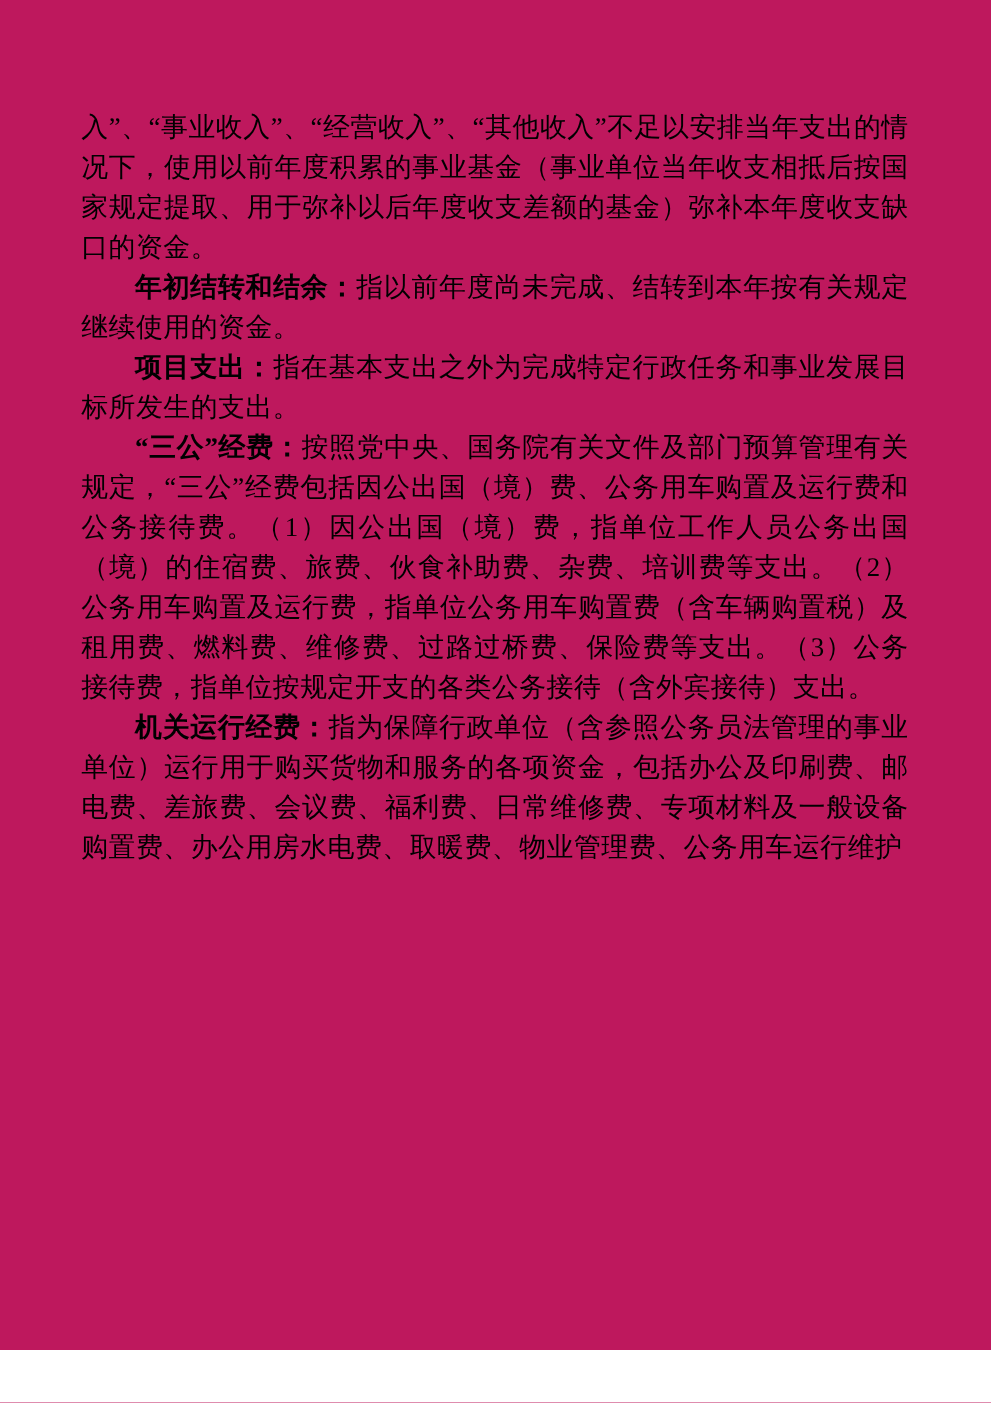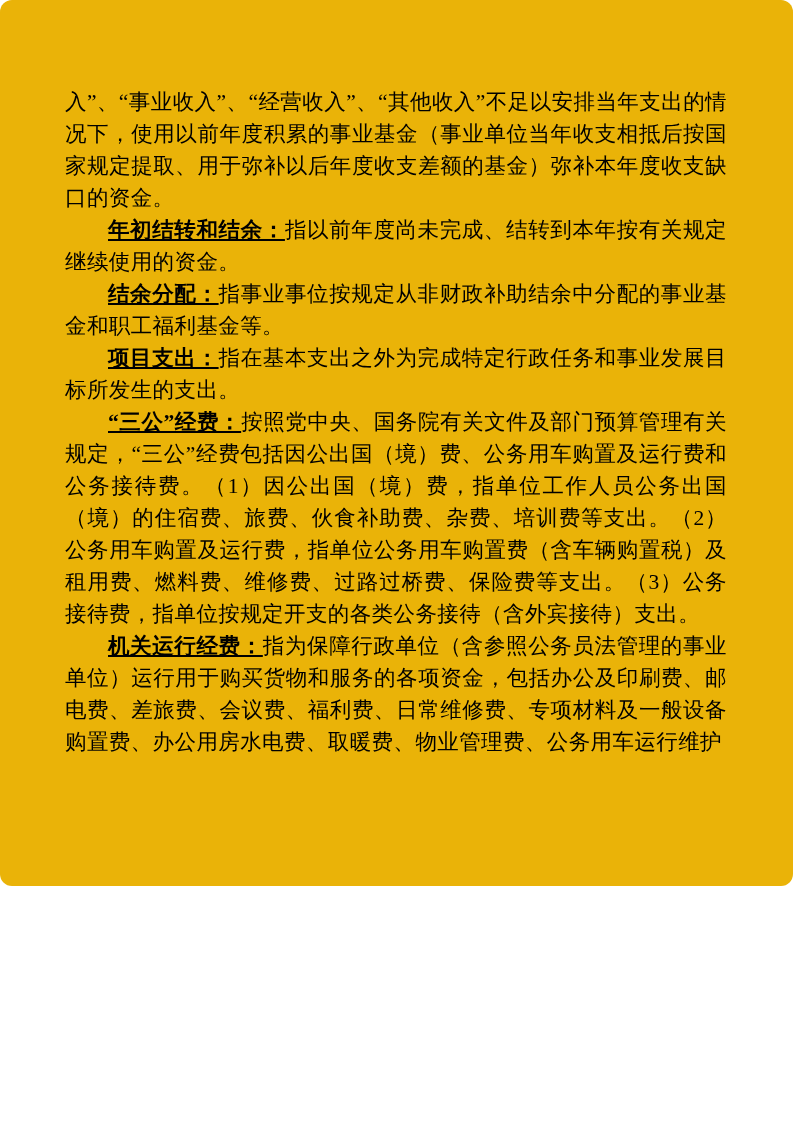--- a/index.html
+++ b/index.html
@@ -9,24 +9,23 @@
   body {
     width: 793px;
     height: 1122px;
     background: #ffffff;
     font-family: "Liberation Serif", "DejaVu Serif", serif;
     color: #000000;
   }
   .page {
     position: relative;
     width: 793px;
-    height: 886px;
-    background: #eab308;
+    height: 1080px;
+    background: #be185d;
     overflow: hidden;
-    border-radius: 12px;
   }
   .text-block {
     position: absolute;
     left: 65px;
     top: 86px;
     width: 662px;
     font-size: 21.5px;
     line-height: 32px;
     text-align: justify;
     text-justify: inter-character;
@@ -35,34 +34,32 @@
   .para {
     margin: 0;
     padding: 0;
     text-indent: 2em;
   }
   .para.no-indent {
     text-indent: 0;
   }
   .lead {
     font-weight: bold;
-    text-decoration: underline;
   }
 </style>
 </head>
 <body>
 
 <div class="page">
   <div class="text-block">
 
     <p class="para no-indent"><span class="lead"></span><span>入”、“事业收入”、“经营收入”、“其他收入”不足以安排当年支出的情况下，使用以前年度积累的事业基金（事业单位当年收支相抵后按国家规定提取、用于弥补以后年度收支差额的基金）弥补本年度收支缺口的资金。</span></p>
 
     <p class="para"><span class="lead">年初结转和结余：</span><span>指以前年度尚未完成、结转到本年按有关规定继续使用的资金。</span></p>
 
-    <p class="para"><span class="lead">结余分配：</span><span>指事业事位按规定从非财政补助结余中分配的事业基金和职工福利基金等。</span></p>
 
 
 
     <p class="para"><span class="lead">项目支出：</span><span>指在基本支出之外为完成特定行政任务和事业发展目标所发生的支出。</span></p>
 
 
     <p class="para"><span class="lead">“三公”经费：</span><span>按照党中央、国务院有关文件及部门预算管理有关规定，“三公”经费包括因公出国（境）费、公务用车购置及运行费和公务接待费。（1）因公出国（境）费，指单位工作人员公务出国（境）的住宿费、旅费、伙食补助费、杂费、培训费等支出。（2）公务用车购置及运行费，指单位公务用车购置费（含车辆购置税）及租用费、燃料费、维修费、过路过桥费、保险费等支出。（3）公务接待费，指单位按规定开支的各类公务接待（含外宾接待）支出。</span></p>
 
     <p class="para"><span class="lead">机关运行经费：</span><span>指为保障行政单位（含参照公务员法管理的事业单位）运行用于购买货物和服务的各项资金，包括办公及印刷费、邮电费、差旅费、会议费、福利费、日常维修费、专项材料及一般设备购置费、办公用房水电费、取暖费、物业管理费、公务用车运行维护</span></p>
 

